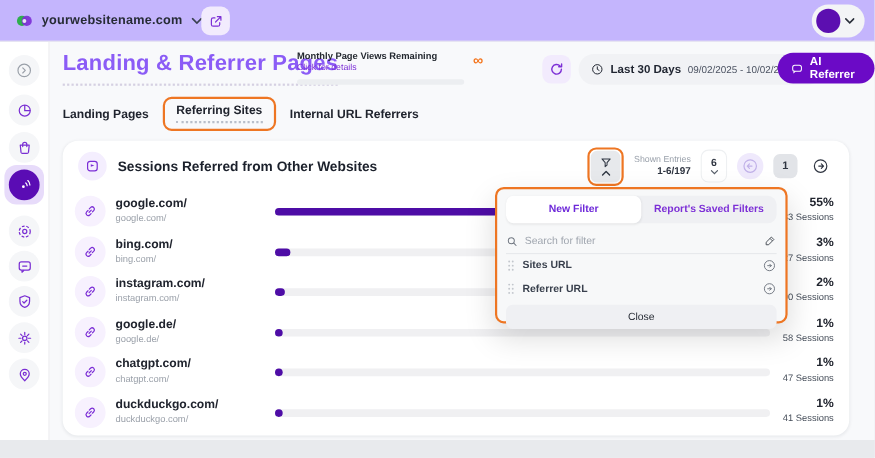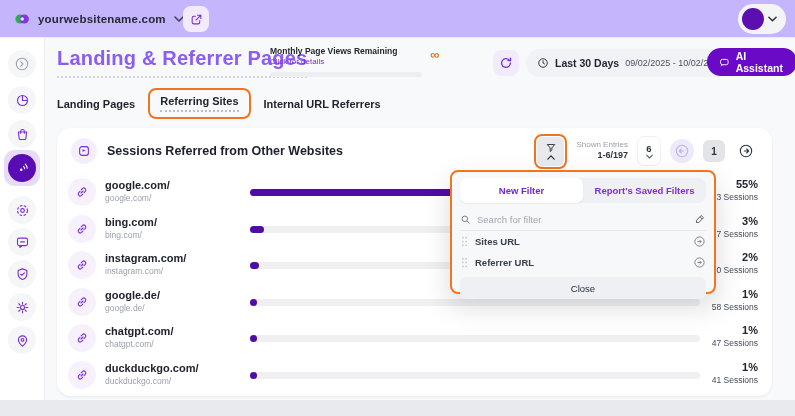--- a/index.html
+++ b/index.html
@@ -204,21 +204,21 @@
     <svg width="8" height="5" viewBox="0 0 10 6">
       <path d="M1 1l4 4 4-4" fill="none" stroke="#4a5160" stroke-width="1.6" stroke-linecap="round"></path>
     </svg>
   </div>
 
   <div class="abs ai-btn">
     <svg width="13" height="13" viewBox="0 0 24 24">
       <rect x="3.5" y="5" width="17" height="12" rx="4" fill="none" stroke="#fff" stroke-width="2"></rect>
       <path d="M8 17l-2.5 2.8" fill="none" stroke="#fff" stroke-width="2" stroke-linecap="round"></path>
     </svg>
-    <span class="ai-label">AI Assistant</span>
+    <span class="ai-label">AI Referrer</span>
   </div>
 
   <div class="abs tabs">
     <div class="tab">Landing Pages</div>
     <div class="tab-hl">
       <div class="tab-inner">Referring Sites</div>
     </div>
     <div class="tab">Internal URL Referrers</div>
   </div>
 

